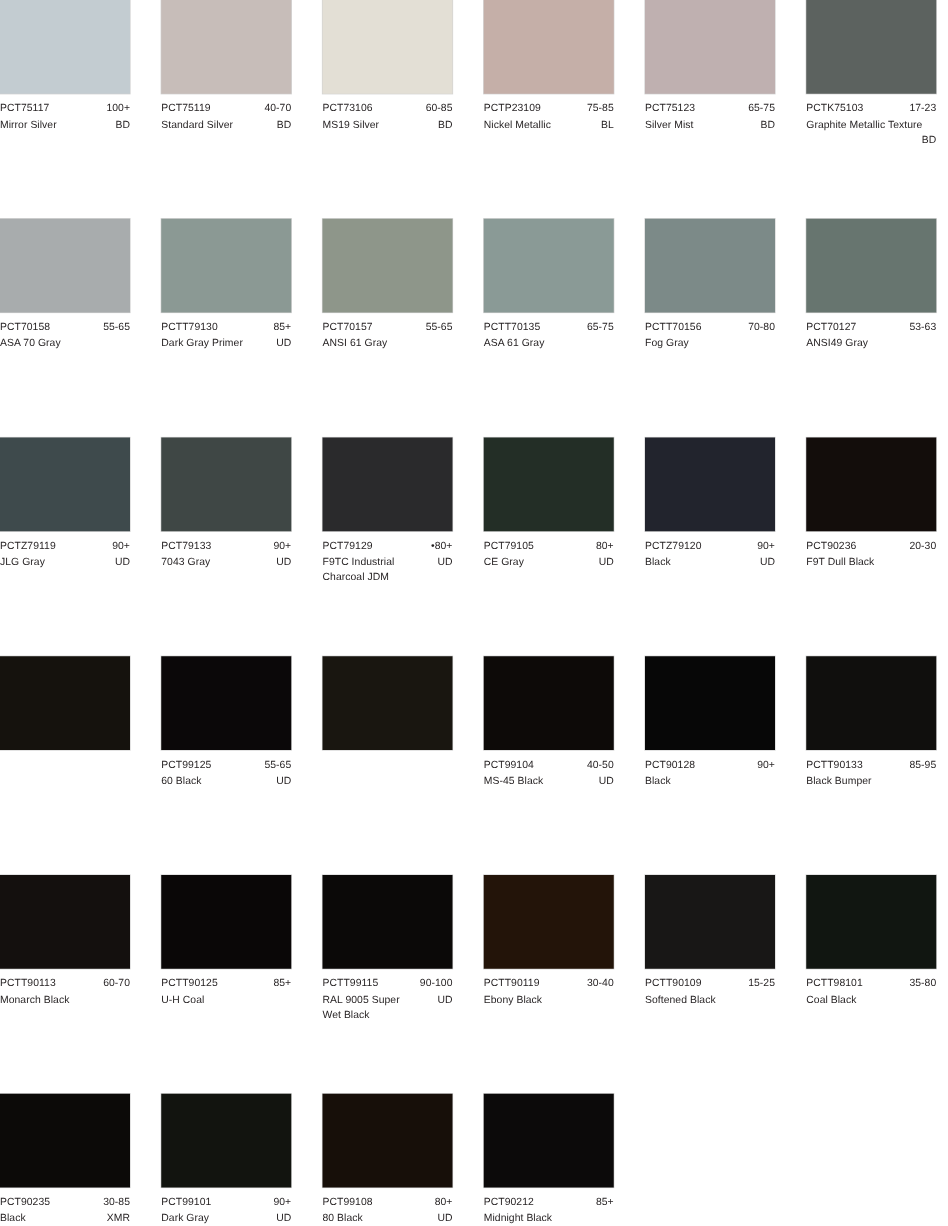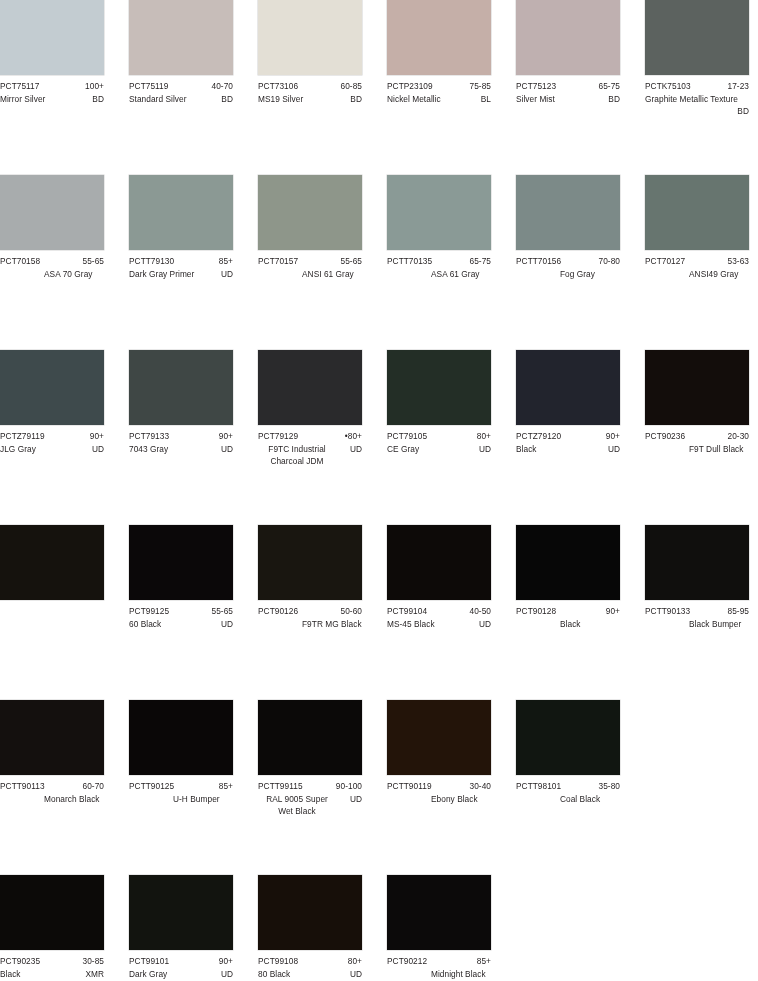--- a/index.html
+++ b/index.html
@@ -68,26 +68,25 @@
     width: 104px;
   }
   .name-row {
     display: flex;
     justify-content: space-between;
     align-items: baseline;
     width: 104px;
   }
   .name-col {
     max-width: 78px;
-    text-align: center;
+    text-align: left;
     word-wrap: break-word;
   }
   .name-col.wide {
     max-width: 104px;
-    padding-left: 44px;
   }
   .suffix-col {
     text-align: right;
     padding-left: 4px;
     white-space: nowrap;
   }
   .suffix-below {
     display: block;
     width: 104px;
     text-align: right;
@@ -345,29 +344,20 @@
             <span class="right">55-65</span>
           </div>
           <div class="name-row">
             <span class="name-col">60 Black</span>
             <span class="suffix-col">UD</span>
           </div>
         </div>
       </div>
       <div class="swatch-cell">
         <div class="swatch-chip" style="background: rgb(25, 22, 16);"></div>
-        <div class="swatch-meta">
-          <div class="meta-line">
-            <span class="left">PCT90126</span>
-            <span class="right">50-60</span>
-          </div>
-          <div class="name-row">
-            <span class="name-col wide">F9TR MG Black</span>
-          </div>
-        </div>
       </div>
       <div class="swatch-cell">
         <div class="swatch-chip" style="background: rgb(13, 10, 8);"></div>
         <div class="swatch-meta">
           <div class="meta-line">
             <span class="left">PCT99104</span>
             <span class="right">40-50</span>
           </div>
           <div class="name-row">
             <span class="name-col">MS-45 Black</span>
@@ -414,21 +404,21 @@
         </div>
       </div>
       <div class="swatch-cell">
         <div class="swatch-chip" style="background: rgb(10, 7, 7);"></div>
         <div class="swatch-meta">
           <div class="meta-line">
             <span class="left">PCTT90125</span>
             <span class="right">85+</span>
           </div>
           <div class="name-row">
-            <span class="name-col wide">U-H Bumper</span>
+            <span class="name-col wide">U-H Coal</span>
           </div>
         </div>
       </div>
       <div class="swatch-cell">
         <div class="swatch-chip" style="background: rgb(11, 9, 8);"></div>
         <div class="swatch-meta">
           <div class="meta-line">
             <span class="left">PCTT99115</span>
             <span class="right">90-100</span>
           </div>
@@ -440,20 +430,32 @@
       </div>
       <div class="swatch-cell">
         <div class="swatch-chip" style="background: rgb(35, 20, 9);"></div>
         <div class="swatch-meta">
           <div class="meta-line">
             <span class="left">PCTT90119</span>
             <span class="right">30-40</span>
           </div>
           <div class="name-row">
             <span class="name-col wide">Ebony Black</span>
+          </div>
+        </div>
+      </div>
+      <div class="swatch-cell">
+        <div class="swatch-chip" style="background: rgb(24, 23, 22);"></div>
+        <div class="swatch-meta">
+          <div class="meta-line">
+            <span class="left">PCTT90109</span>
+            <span class="right">15-25</span>
+          </div>
+          <div class="name-row">
+            <span class="name-col wide">Softened Black</span>
           </div>
         </div>
       </div>
       <div class="swatch-cell">
         <div class="swatch-chip" style="background: rgb(17, 22, 17);"></div>
         <div class="swatch-meta">
           <div class="meta-line">
             <span class="left">PCTT98101</span>
             <span class="right">35-80</span>
           </div>

